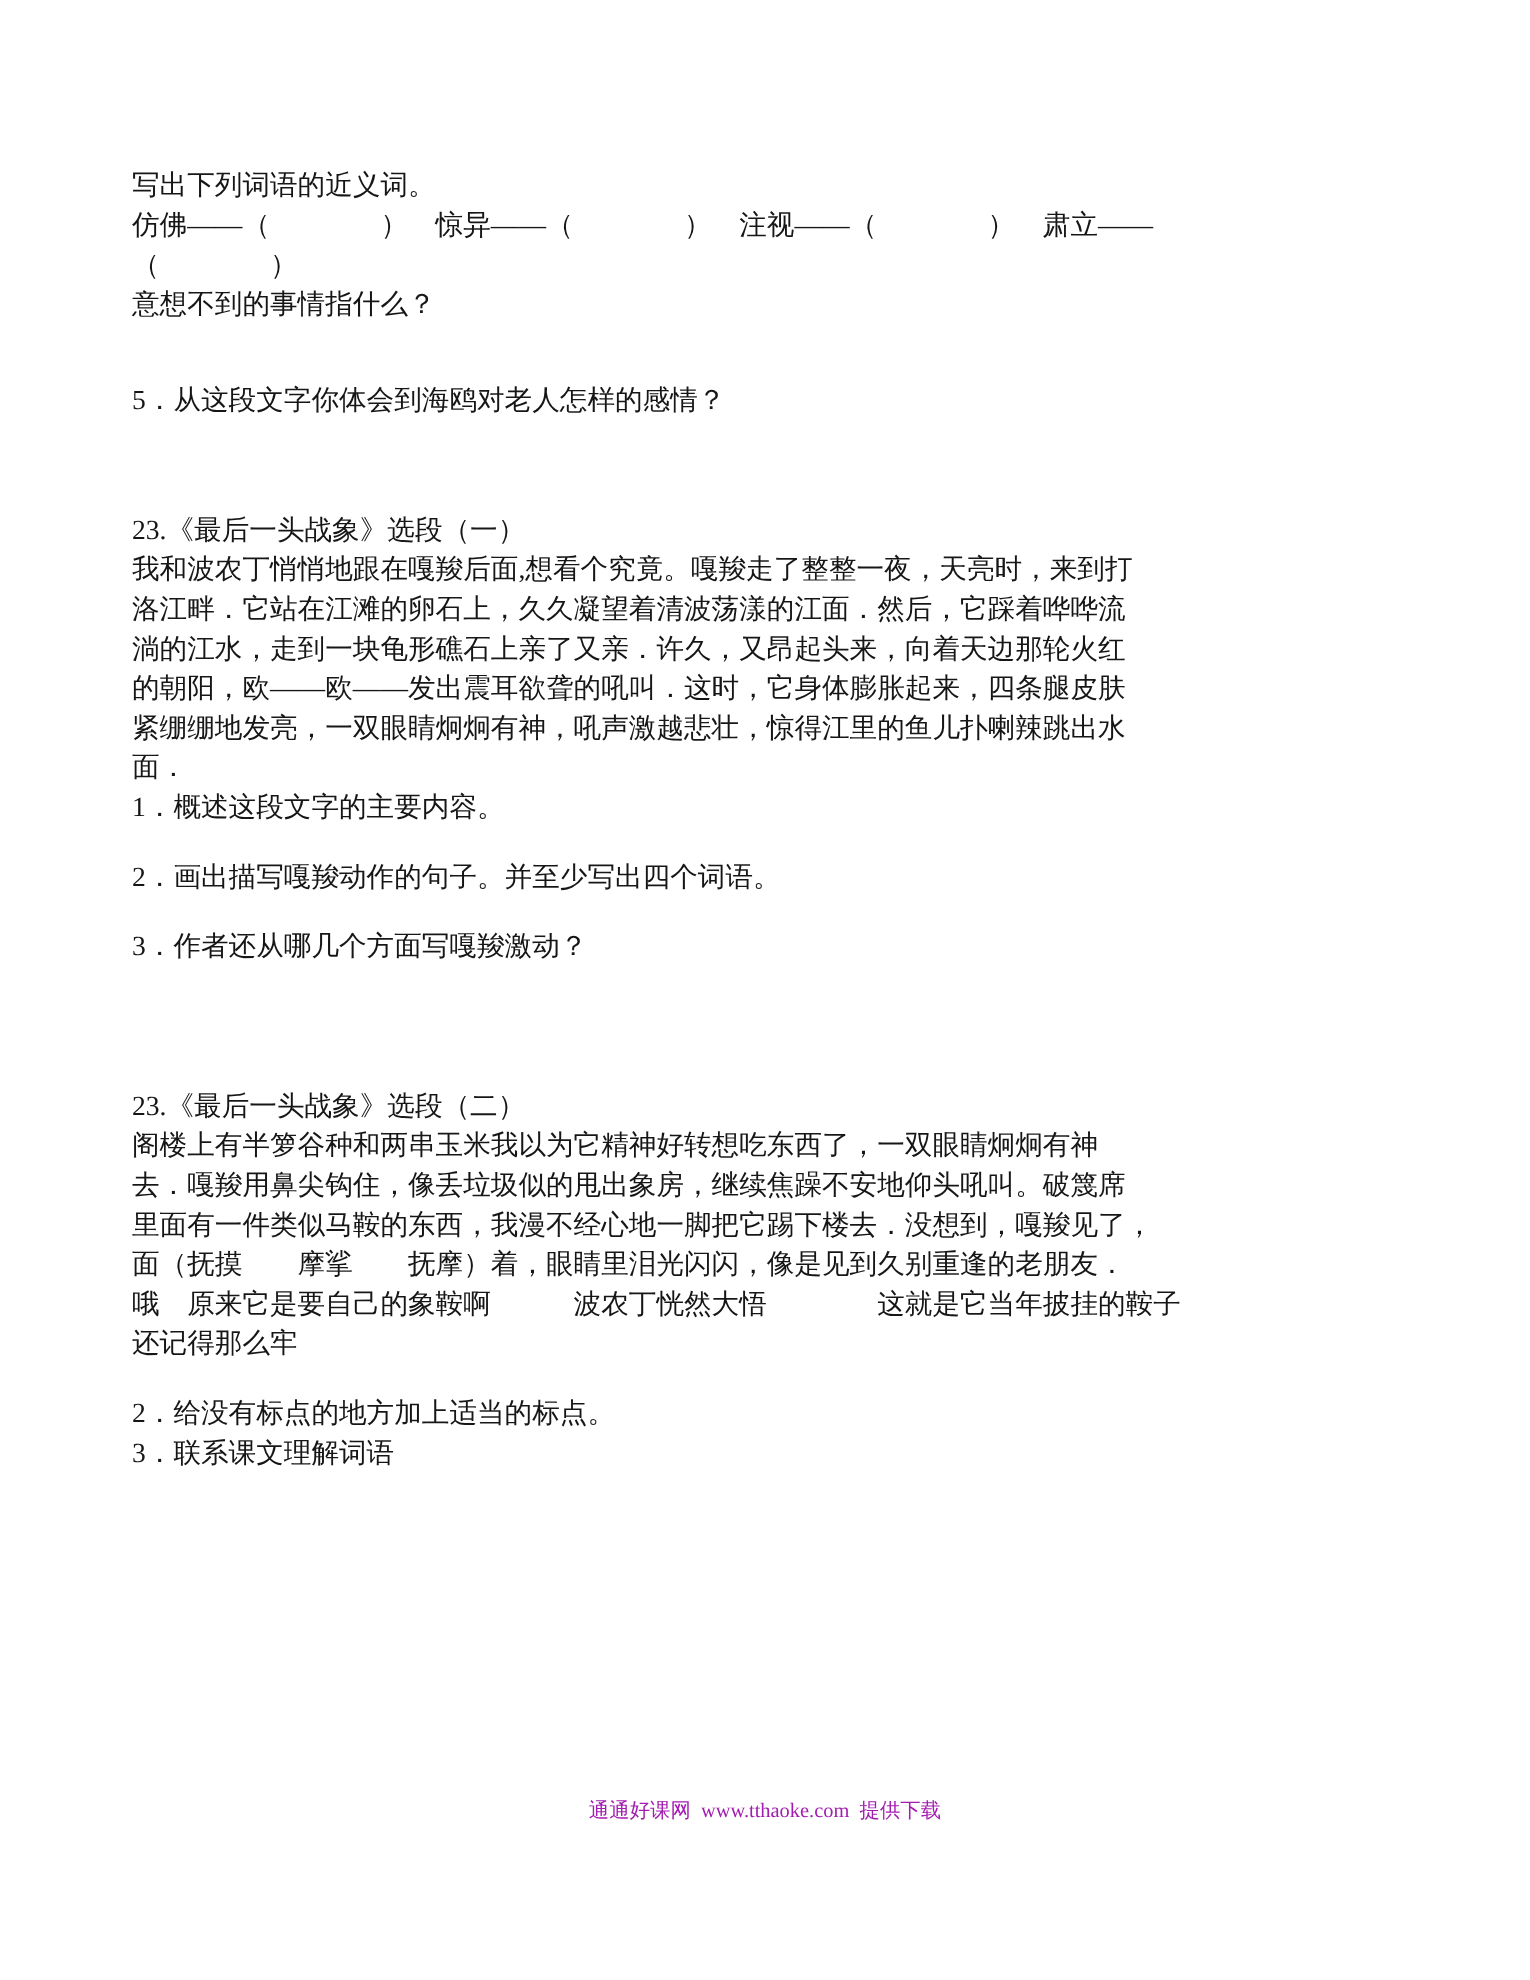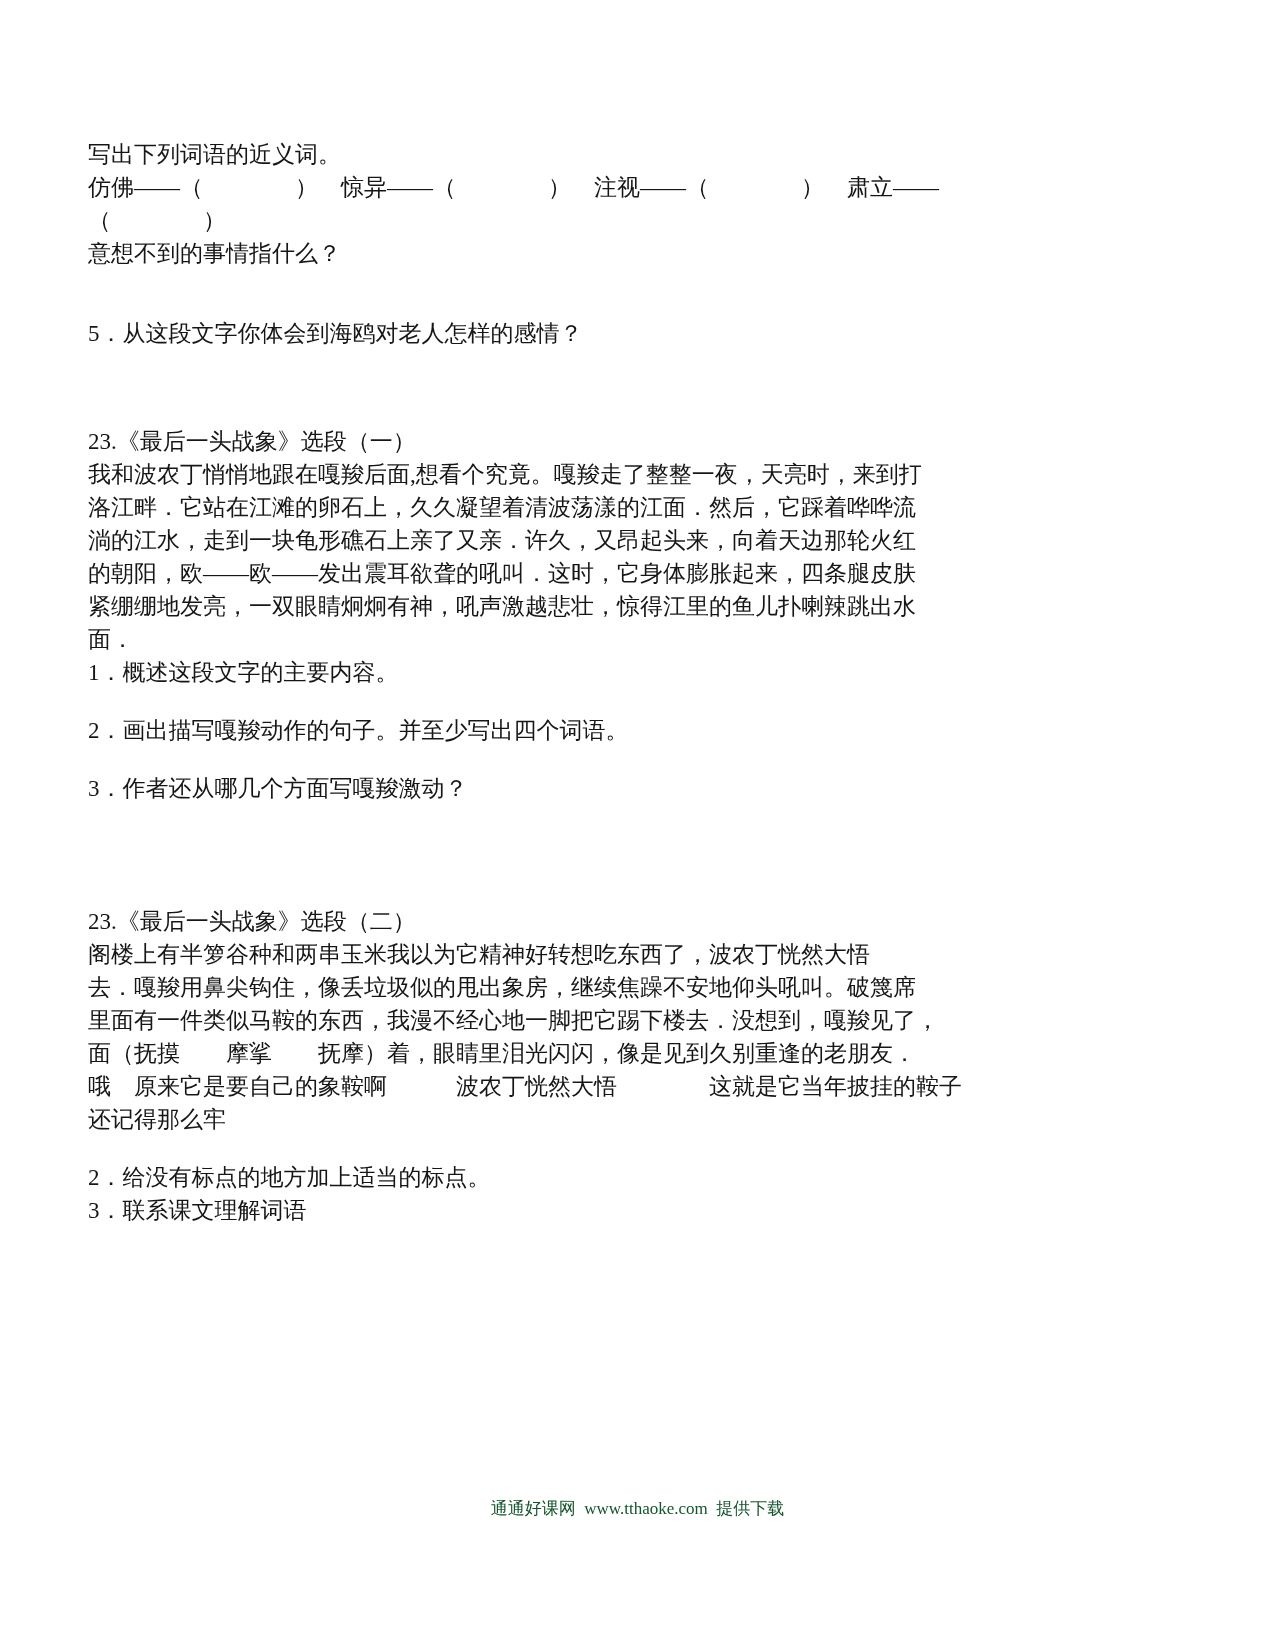--- a/index.html
+++ b/index.html
@@ -8,42 +8,42 @@
     height: 1650px;
     background: #ffffff;
     font-family: "Liberation Serif", "DejaVu Serif", serif;
     color: #161616;
   }
   .page {
     position: relative;
     width: 1275px;
     height: 1650px;
     box-sizing: border-box;
-    padding: 138px 215px 0 88px;
+    padding: 138px 215px 0 110px;
     background: #ffffff;
     overflow: hidden;
   }
   .line {
     font-size: 23px;
     line-height: 33px;
     min-height: 33px;
     white-space: pre-wrap;
   }
   .gap-sm { height: 25px; }
   .gap-md { height: 47px; }
   .gap-lg { height: 75px; }
   .footer {
     position: absolute;
     left: 0;
     right: 0;
     top: 1497px;
     text-align: center;
     font-size: 17px;
     line-height: 24px;
-    color: #14532d;
+    color: #a21caf;
     white-space: pre-wrap;
   }
 </style>
 </head>
 <body>
 
 <div class="page">
 
   <div class="line">写出下列词语的近义词。</div>
   <div class="line">仿佛——（　　　　）　惊异——（　　　　）　注视——（　　　　）　肃立——</div>
@@ -72,21 +72,21 @@
   <div class="gap-sm"></div>
 
   <div class="line">3．作者还从哪几个方面写嘎羧激动？</div>
 
   <div class="gap-sm"></div>
 
 
   <div class="gap-lg"></div>
 
   <div class="line">23.《最后一头战象》选段（二）</div>
-  <div class="line">阁楼上有半箩谷种和两串玉米我以为它精神好转想吃东西了，波农丁恍然大悟</div>
+  <div class="line">阁楼上有半箩谷种和两串玉米我以为它精神好转想吃东西了，一双眼睛炯炯有神</div>
   <div class="line">去．嘎羧用鼻尖钩住，像丢垃圾似的甩出象房，继续焦躁不安地仰头吼叫。破篾席</div>
   <div class="line">里面有一件类似马鞍的东西，我漫不经心地一脚把它踢下楼去．没想到，嘎羧见了，</div>
   <div class="line">面（抚摸　　摩挲　　抚摩）着，眼睛里泪光闪闪，像是见到久别重逢的老朋友．</div>
   <div class="line">哦　原来它是要自己的象鞍啊　　　波农丁恍然大悟　　　　这就是它当年披挂的鞍子</div>
   <div class="line">还记得那么牢</div>
 
   <div class="gap-sm"></div>
 
   <div class="line">2．给没有标点的地方加上适当的标点。</div>
   <div class="line">3．联系课文理解词语</div>

